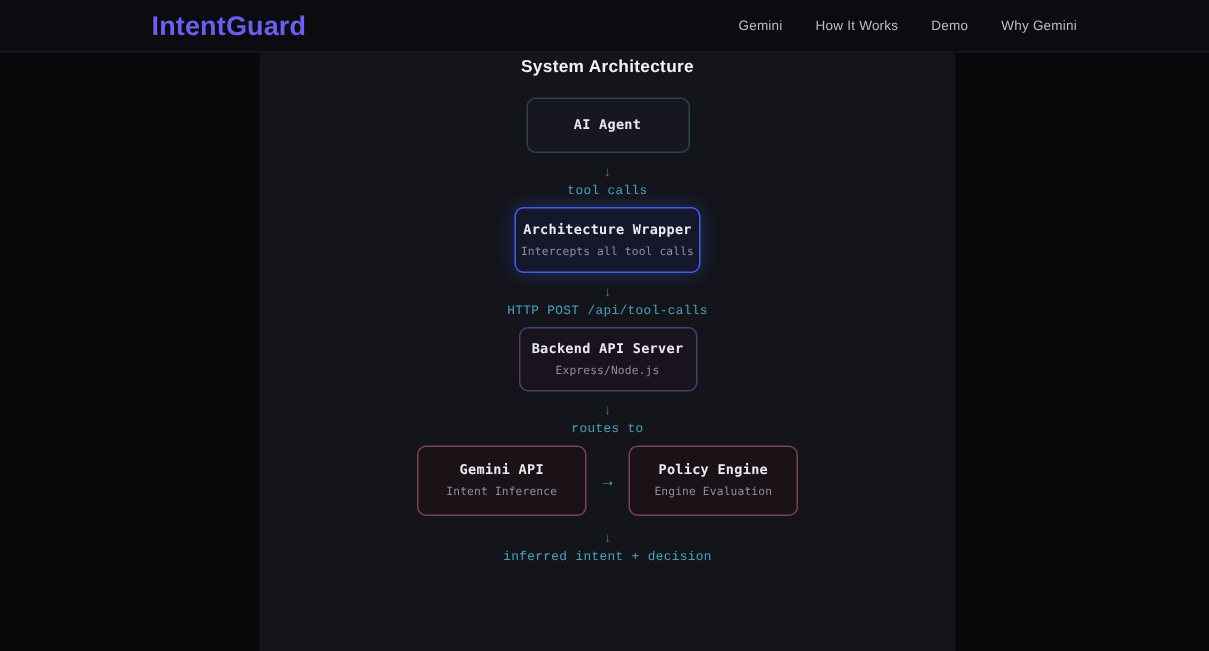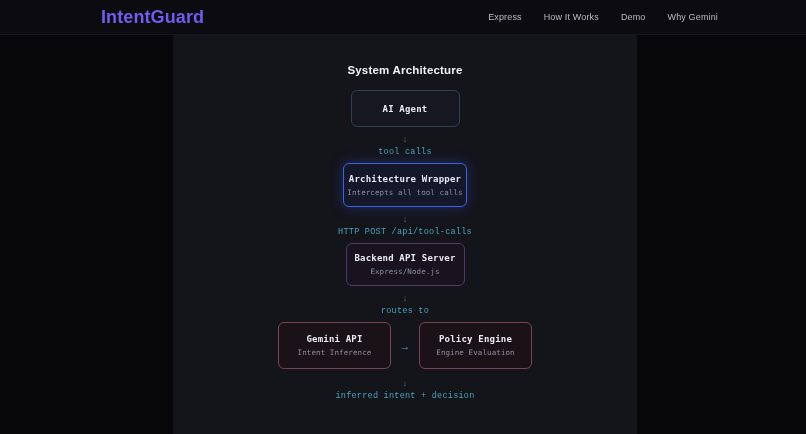--- a/index.html
+++ b/index.html
@@ -61,21 +61,21 @@
     left: 173px;
     top: 32px;
     width: 464px;
     height: 402px;
     background: #14141b;
     border-radius: 7px 7px 0 0;
     overflow: hidden;
   }
 
   .section-title {
-    margin-top: 32px;
+    margin-top: 7px;
     text-align: center;
     font-size: 11.5px;
     font-weight: bold;
     color: #f0f1f5;
     letter-spacing: 0.2px;
   }
 
   
   .flow {
     display: flex;
@@ -183,21 +183,21 @@
   }
 
   .connector-tight { margin-top: 9px; }
 </style>
 </head>
 <body>
 
 <header class="site-header">
   <div class="brand">IntentGuard</div>
   <nav class="main-nav">
-    <a class="nav-link">Express</a>
+    <a class="nav-link">Gemini</a>
     <a class="nav-link">How It Works</a>
     <a class="nav-link">Demo</a>
     <a class="nav-link">Why Gemini</a>
   </nav>
 </header>
 
 <main class="content-panel">
 
   <h2 class="section-title">System Architecture</h2>
 

